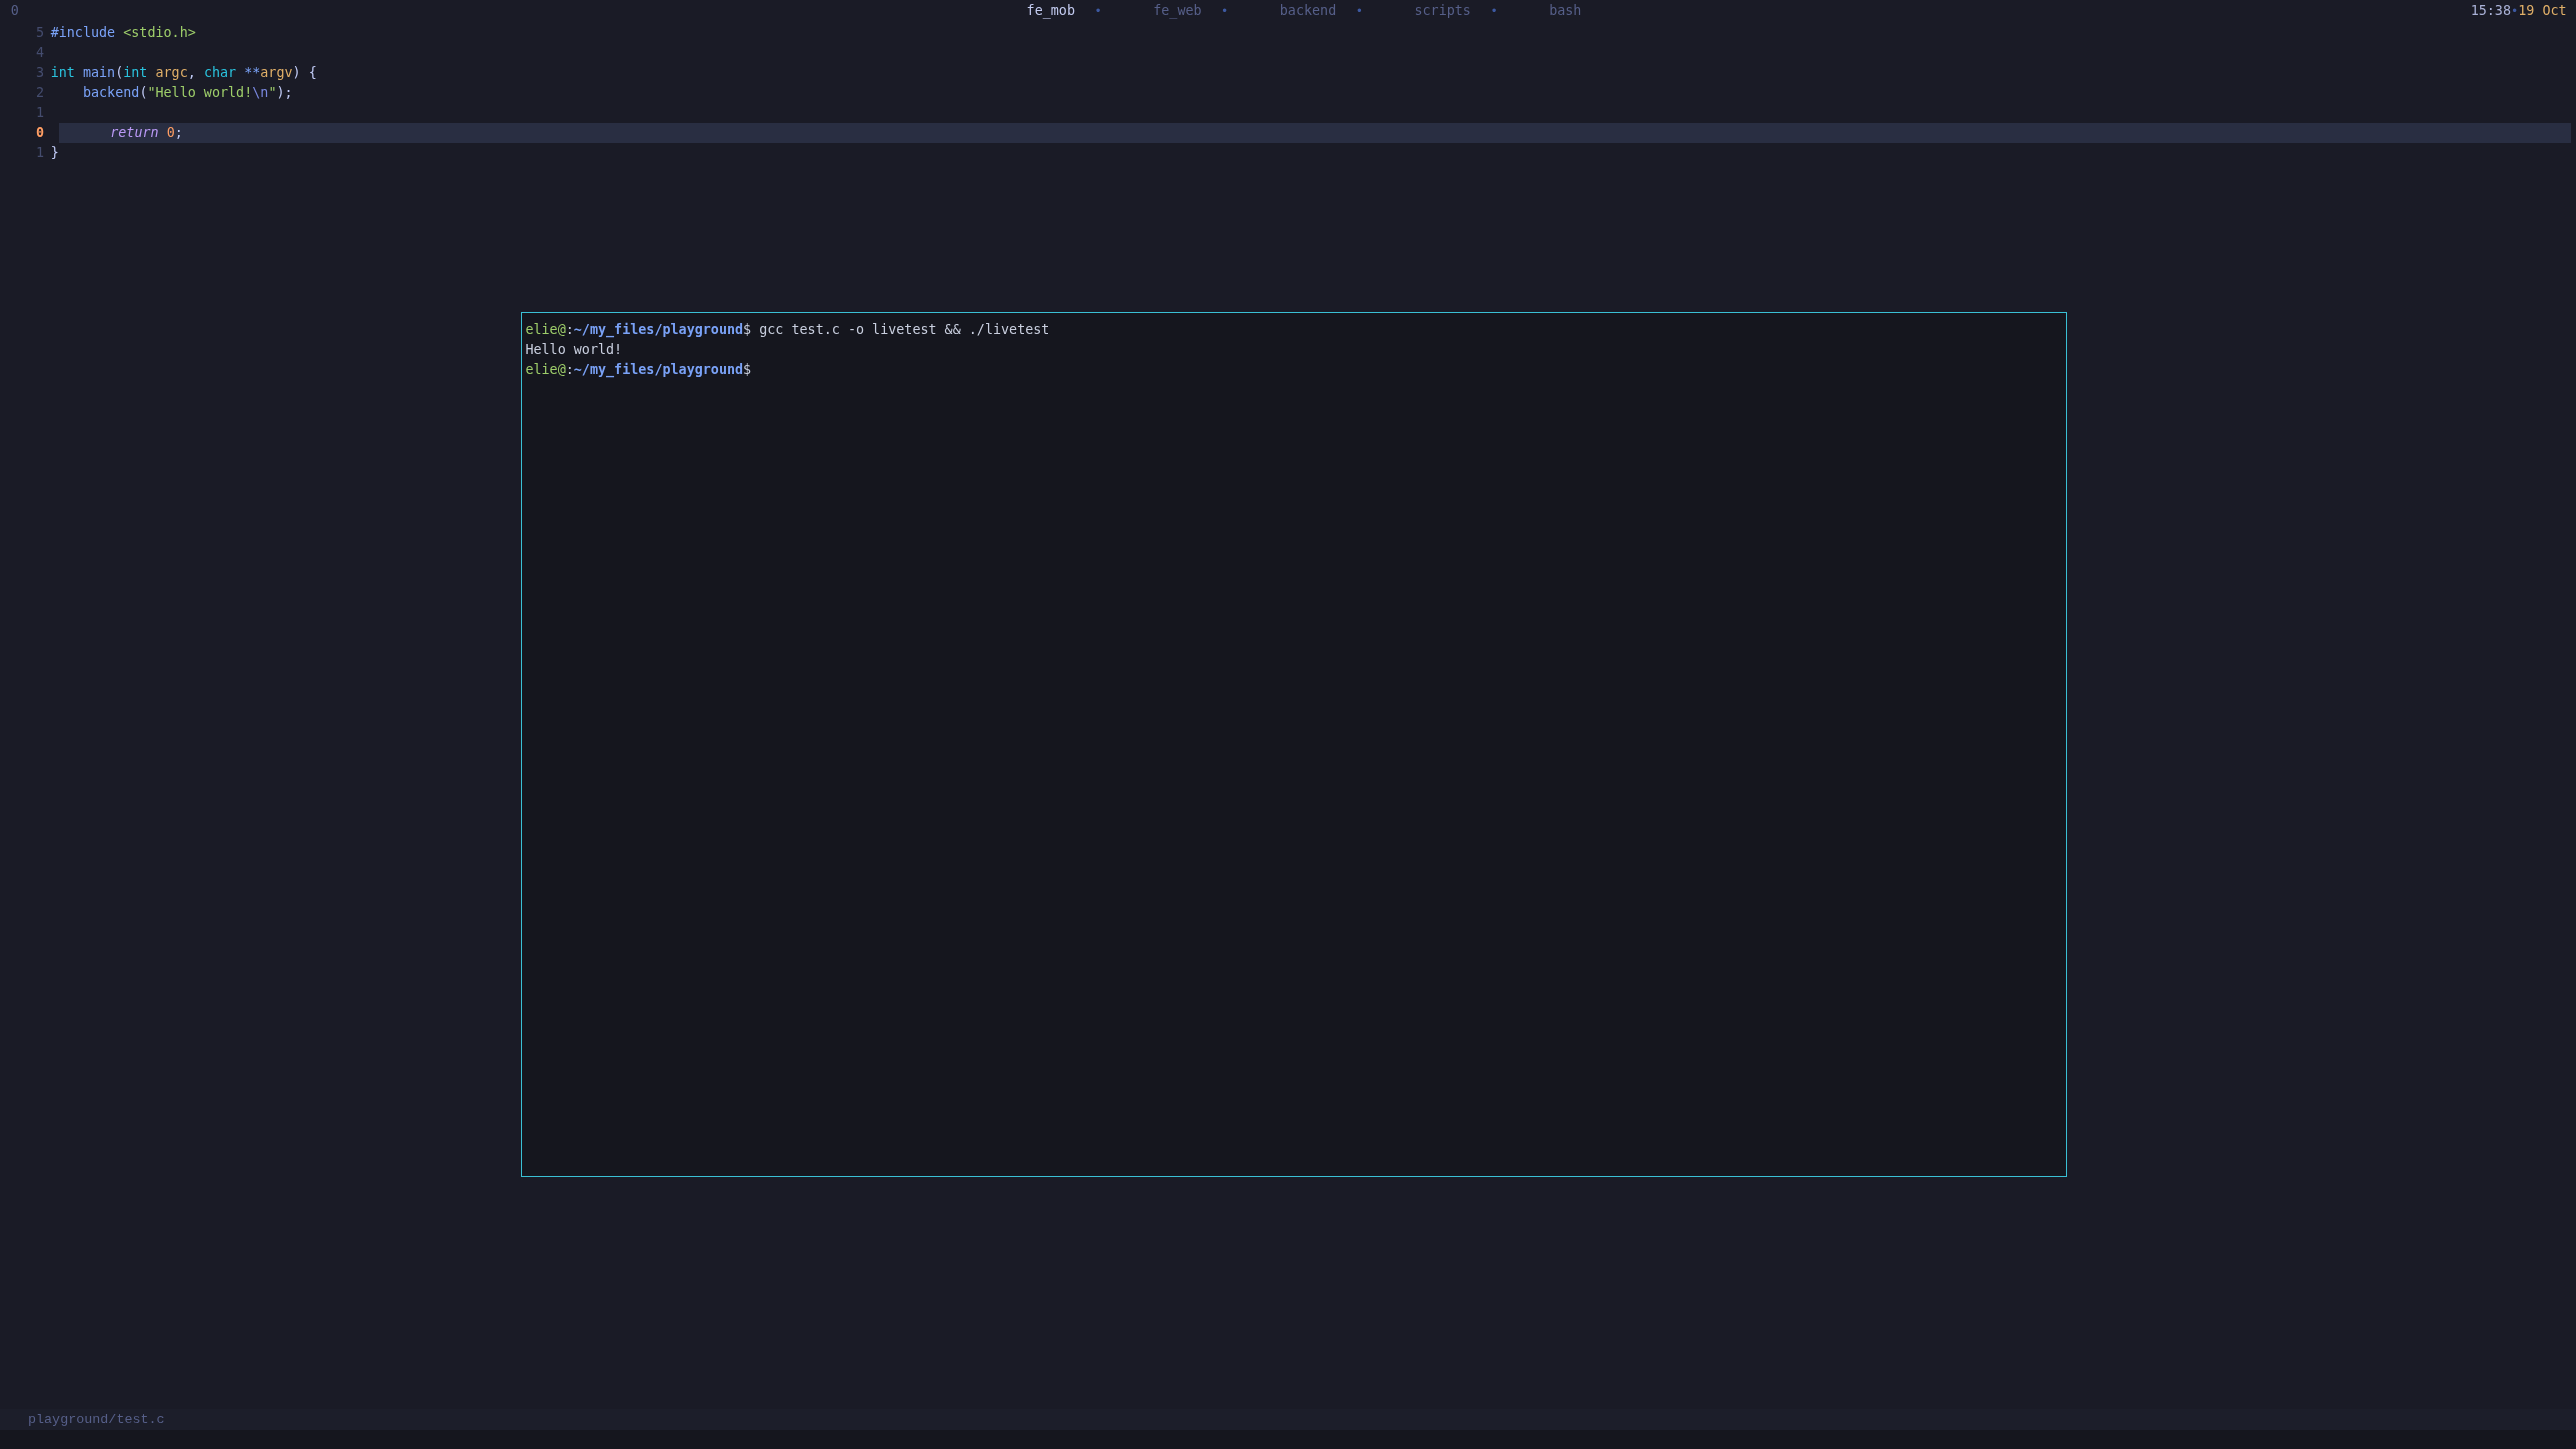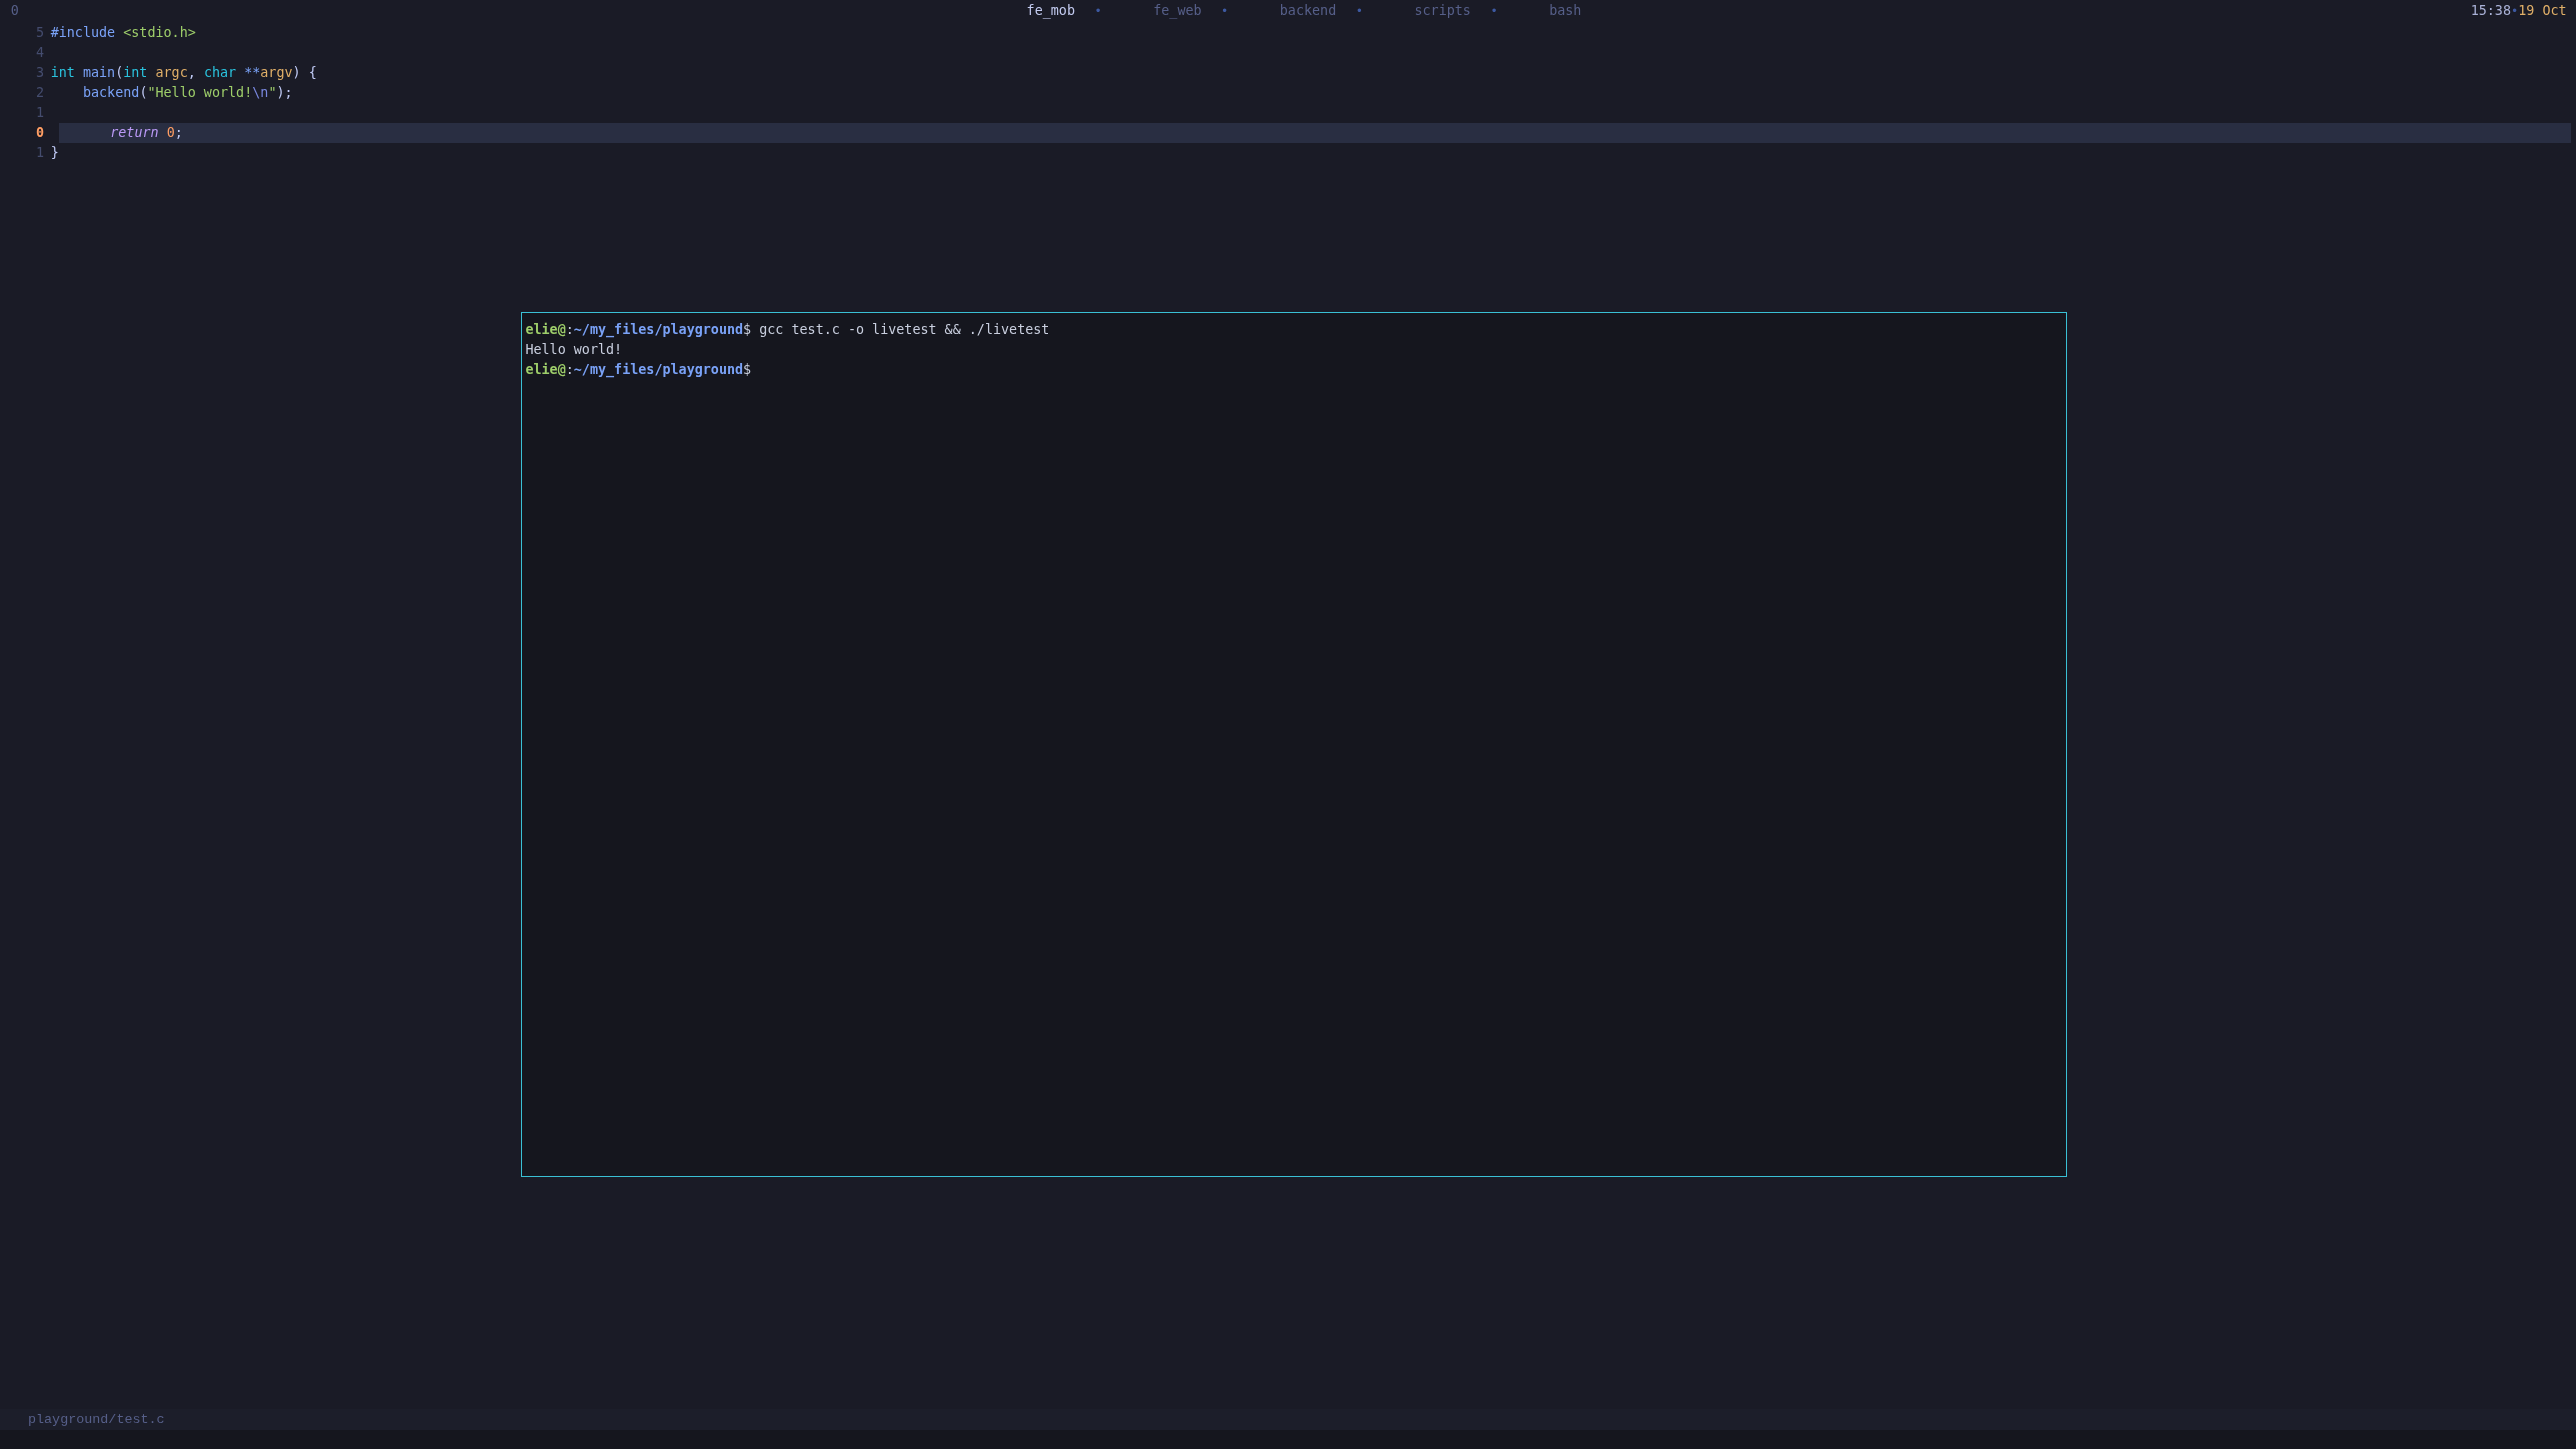--- a/index.html
+++ b/index.html
@@ -33,21 +33,21 @@
   .tok-type{color:var(--type,#2ac3de);}
   .tok-func{color:var(--func,#7aa2f7);}
   .tok-param{color:var(--param,#e0af68);}
   .tok-op{color:var(--op,#7aa2f7);}
   .tok-punct{color:var(--punct,#c0caf5);}
   .tok-kw{color:var(--kw,#bb9af7);font-style:italic;}
   .tok-num{color:var(--num,#ff9e64);}
   .tok-esc{color:var(--esc,#7a88e0);}
   .tok-fg{color:var(--fg,#c0caf5);}
   .tok-tfg{color:var(--tfg,#c9cfdf);}
-  .tok-puser{color:var(--puser,#9ece6a);font-weight:bold;}
+  .tok-puser{color:var(--puser,#9ece6a);font-weight:normal;}
   .tok-ppath{color:var(--ppath,#7aa2f7);font-weight:bold;}
   
   .terminal{
     position:absolute;left:521px;top:312px;width:1546px;height:865px;
     box-sizing:border-box;border:1.3px solid var(--terminal-border,#3ac0d5);
     background:var(--terminal-bg,#15161e);
     padding:6.7px 0 0 3.4px;overflow:hidden;
   }
   .trow{height:20px;line-height:20px;white-space:pre;color:var(--tfg,#c9cfdf);}
   

